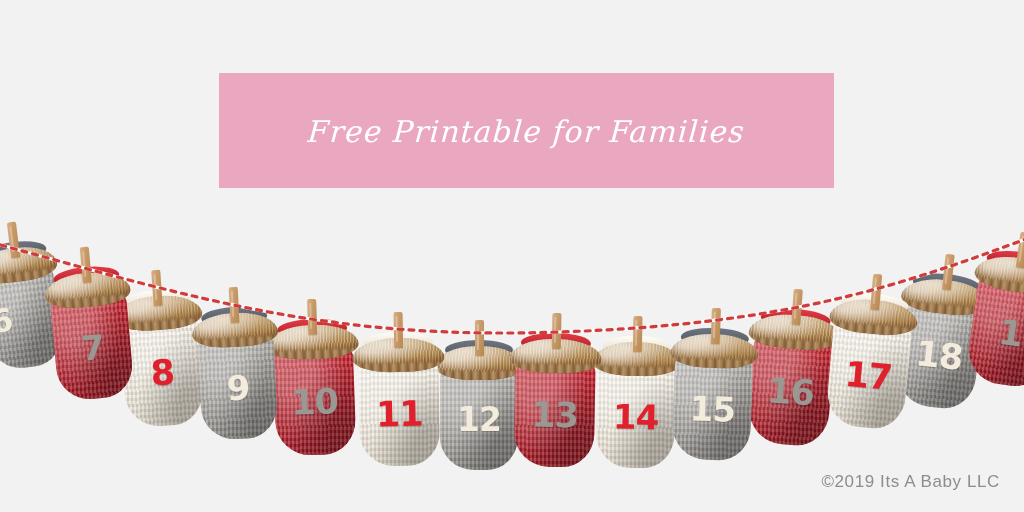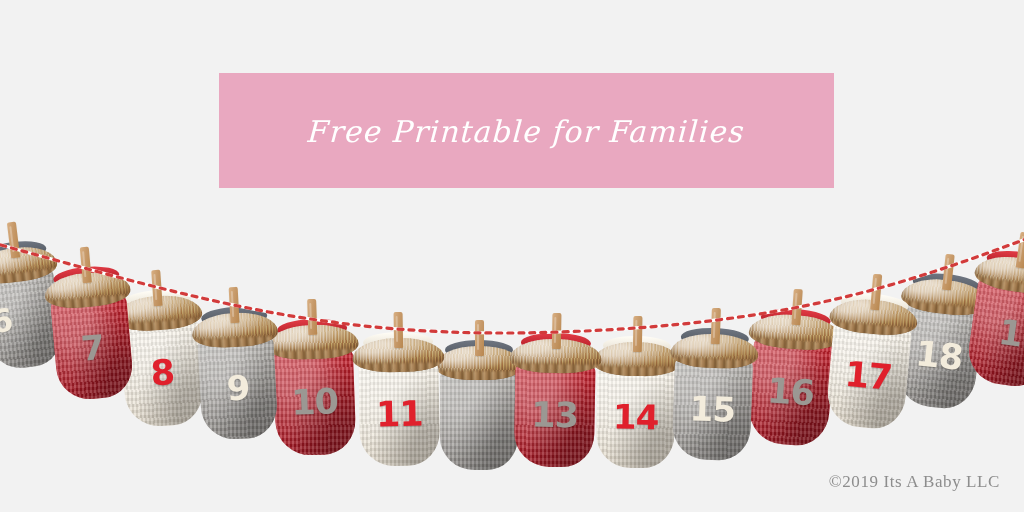--- a/index.html
+++ b/index.html
@@ -41,21 +41,21 @@
     line-height:1.15;
     margin-top:4px;
     white-space:nowrap;
     transform:skewX(-4deg);
   }
 
   
   #copyright {
     position:absolute;
     right:24px; bottom:20px;
-    font-family:Liberation Serif, serif;
+    font-family:Liberation Sans, sans-serif;
     font-size:17px;
     color:#8d8d8d;
     letter-spacing:0.6px;
     z-index:40;
     white-space:nowrap;
   }
 
   
   #garland { position:absolute; inset:0; z-index:10; }
   #twine { position:absolute; inset:0; z-index:12; pointer-events:none; }
@@ -211,20 +211,21 @@
         <div class="body"></div>
         <div class="opening"></div>
         <div class="cuff"></div>
         <div class="num n-red" style="top: 59px; font-size: 35px;">11</div>
         <div class="peg"></div>
       </div>
       <div class="stocking c-gray" style="left: 440px; top: 346px; width: 78px; height: 124px; transform: rotate(0deg); z-index: 20;">
         <div class="body"></div>
         <div class="opening"></div>
         <div class="cuff"></div>
+        <div class="num n-cream" style="top: 57px; font-size: 33px;">12</div>
         <div class="peg"></div>
       </div>
       <div class="stocking c-red" style="left: 516px; top: 339px; width: 80px; height: 128px; transform: rotate(1deg); z-index: 21;">
         <div class="body"></div>
         <div class="opening"></div>
         <div class="cuff"></div>
         <div class="num n-gray" style="top: 59px; font-size: 35px;">13</div>
         <div class="peg"></div>
       </div>
       <div class="stocking c-cream" style="left: 598px; top: 342px; width: 78px; height: 126px; transform: rotate(1deg); z-index: 20;">

